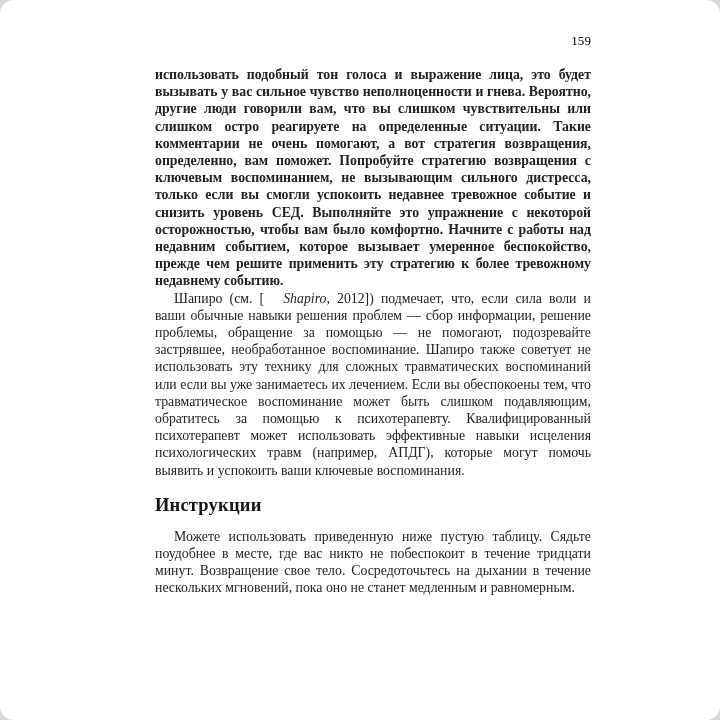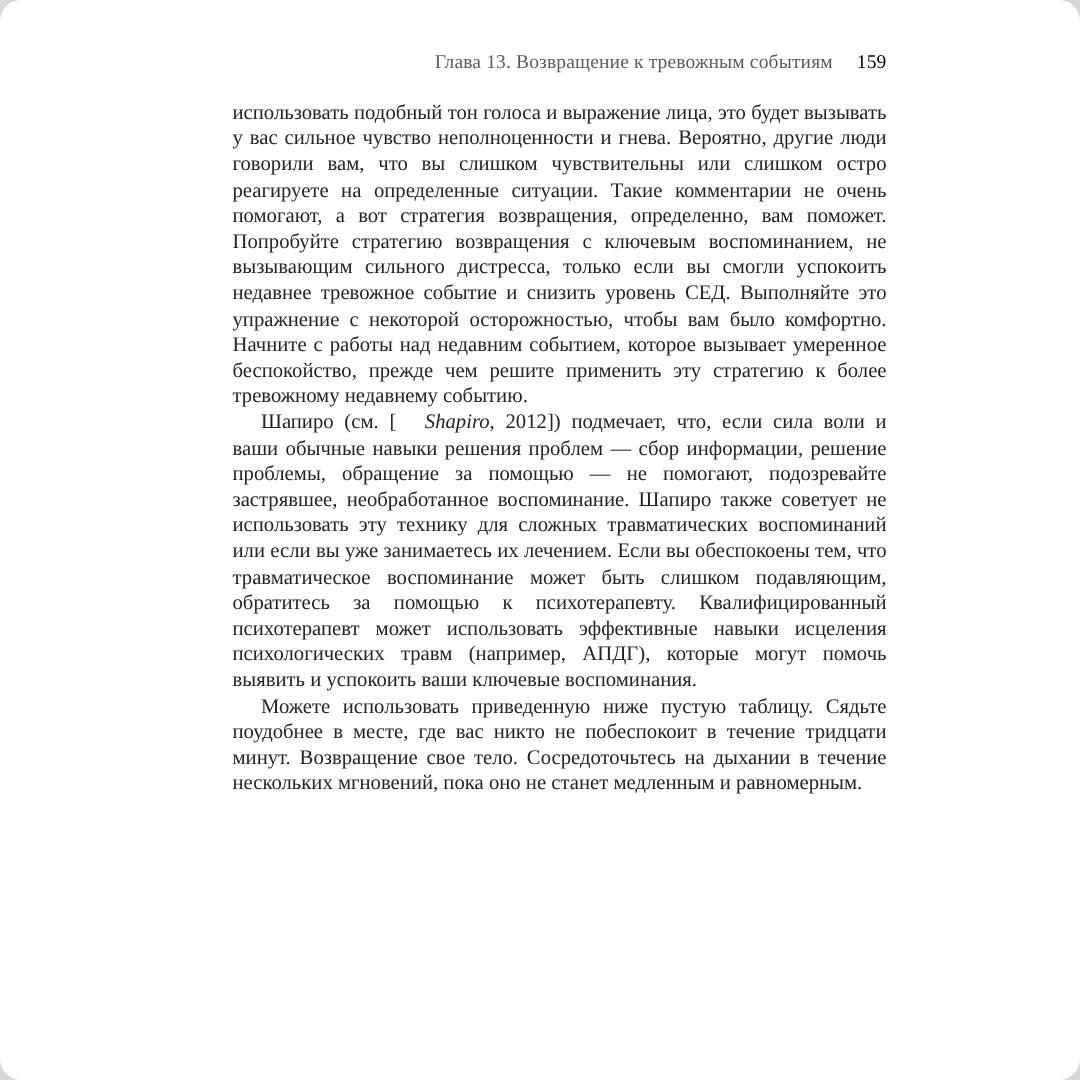--- a/index.html
+++ b/index.html
@@ -48,20 +48,21 @@
     line-height: 17.2px;
     text-align: justify;
     hyphens: auto;
     -webkit-hyphens: auto;
   }
   p.para {
     text-indent: 19px;
   }
   p.para.no-indent {
     text-indent: 0;
+    font-weight: bold;
   }
   .section-heading {
     font-size: 18.5px;
     font-weight: bold;
     color: #141414;
     margin-top: 15px;
     margin-bottom: 12px;
     text-align: left;
     letter-spacing: 0.2px;
     line-height: 22px;
@@ -70,29 +71,29 @@
     font-style: italic;
     padding-left: 19px;
   }
 </style>
 </head>
 <body>
 
 <div class="page">
 
   <header class="page-header">
-    <span class="chapter">Глава 13. Возвращение к тревожным событиям</span>
     <span class="pagenum">159</span>
   </header>
 
   <main class="text-column">
 
     <p class="para no-indent">использовать подобный тон голоса и выражение лица, это будет вызывать у вас сильное чувство неполноценности и гнева. Вероятно, другие люди говорили вам, что вы слишком чувствительны или слишком остро реагируете на определенные ситуации. Такие комментарии не очень помогают, а вот стратегия возвращения, определенно, вам поможет. Попробуйте стратегию возвращения с ключевым воспоминанием, не вызывающим сильного дистресса, только если вы смогли успокоить недавнее тревожное событие и снизить уровень СЕД. Выполняйте это упражнение с некоторой осторожностью, чтобы вам было комфортно. Начните с работы над недавним событием, которое вызывает умеренное беспокойство, прежде чем решите применить эту стратегию к более тревожному недавнему событию.</p>
 
     <p class="para"><span>Шапиро (см. [</span><em class="cite">Shapiro</em><span>, 2012]) подмечает, что, если сила воли и ваши обычные навыки решения проблем — сбор информации, решение проблемы, обращение за помощью — не помогают, подозревайте застрявшее, необработанное воспоминание. Шапиро также советует не использовать эту технику для сложных травматических воспоминаний или если вы уже занимаетесь их лечением. Если вы обеспокоены тем, что травматическое воспоминание может быть слишком подавляющим, обратитесь за помощью к психотерапевту. Квалифицированный психотерапевт может использовать эффективные навыки исцеления психологических травм (например, АПДГ), которые могут помочь выявить и успокоить ваши ключевые воспоминания.</span></p>
 
 
+    <h2 class="section-heading">Инструкции</h2>
 
     <p class="para">Можете использовать приведенную ниже пустую таблицу. Сядьте поудобнее в месте, где вас никто не побеспокоит в течение тридцати минут. Возвращение свое тело. Сосредоточьтесь на дыхании в течение нескольких мгновений, пока оно не станет медленным и равномерным.</p>
 
   </main>
 
 </div>
 
 </body></html>

